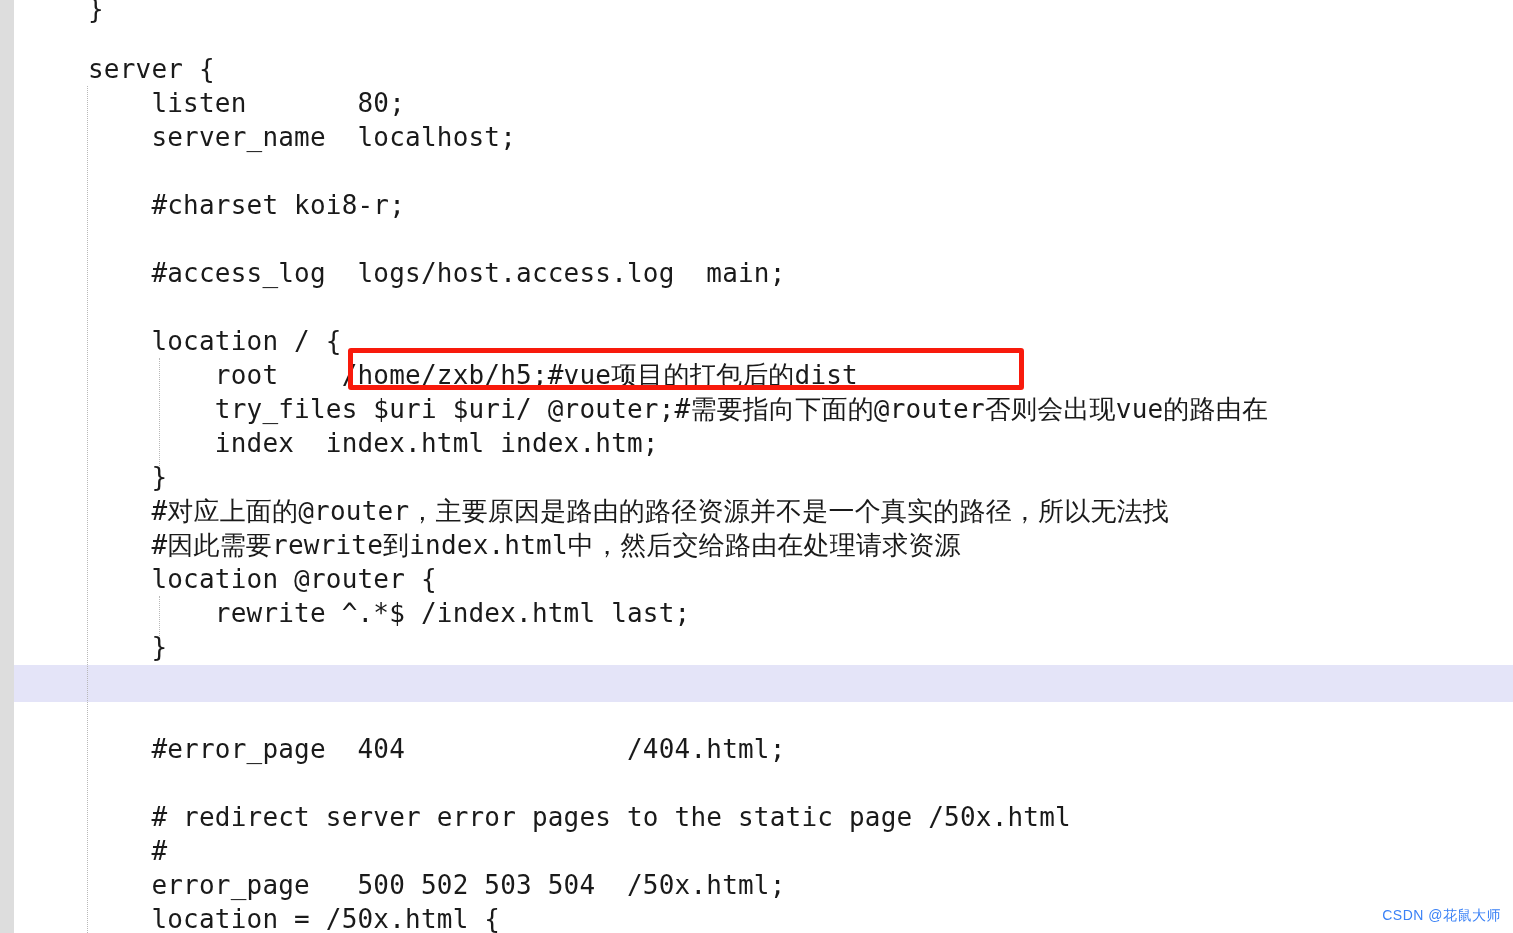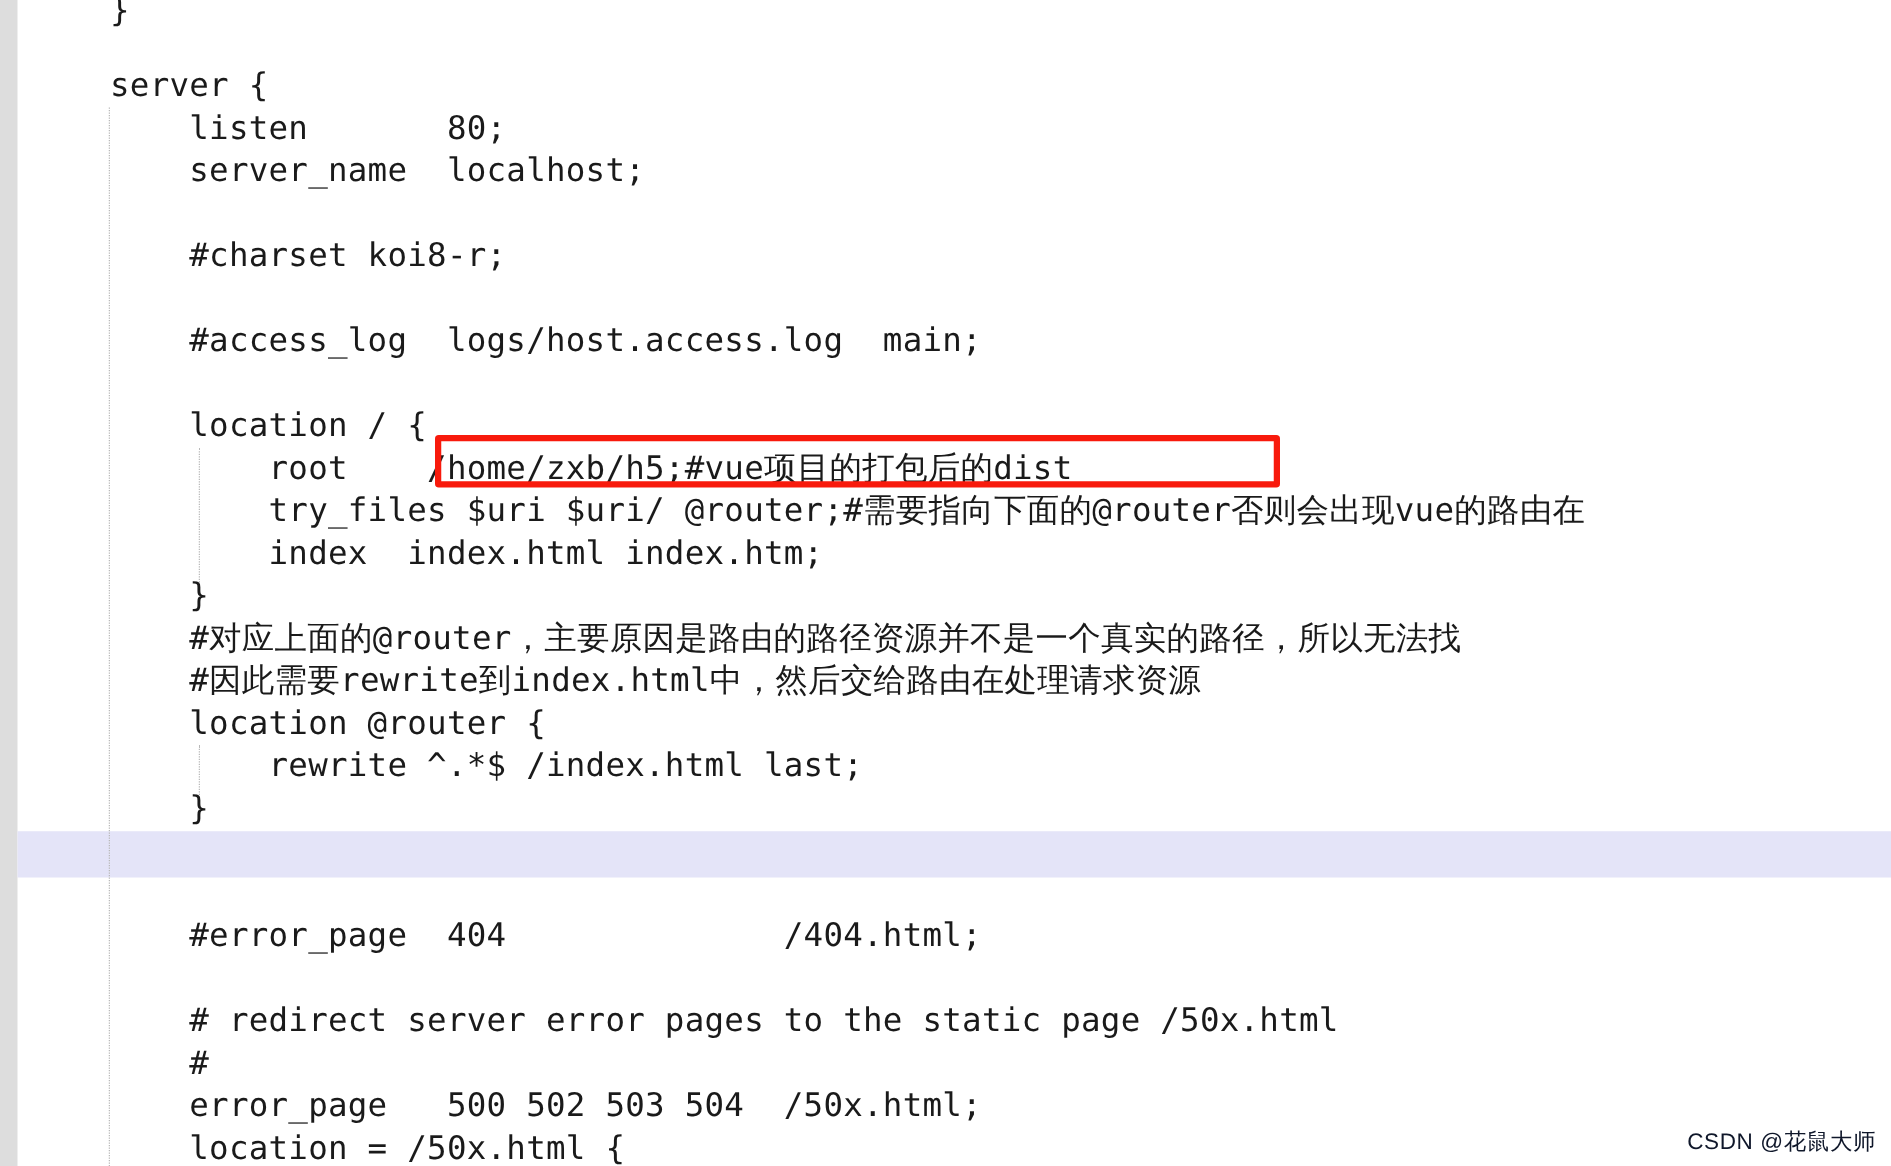--- a/index.html
+++ b/index.html
@@ -80,22 +80,22 @@
     box-sizing: border-box;
     pointer-events: none;
   }
 
   
   .watermark {
     position: absolute;
     right: 12px;
     bottom: 8px;
     font-family: "Liberation Sans", sans-serif;
-    font-size: 18px;
-    color: #0f172a;
+    font-size: 14px;
+    color: #3b82f6;
     letter-spacing: 0.5px;
     white-space: nowrap;
   }
 </style>
 </head>
 <body>
 
 <div id="page">
 
   <div class="gutter" style="background: rgb(221, 221, 221);"></div>

